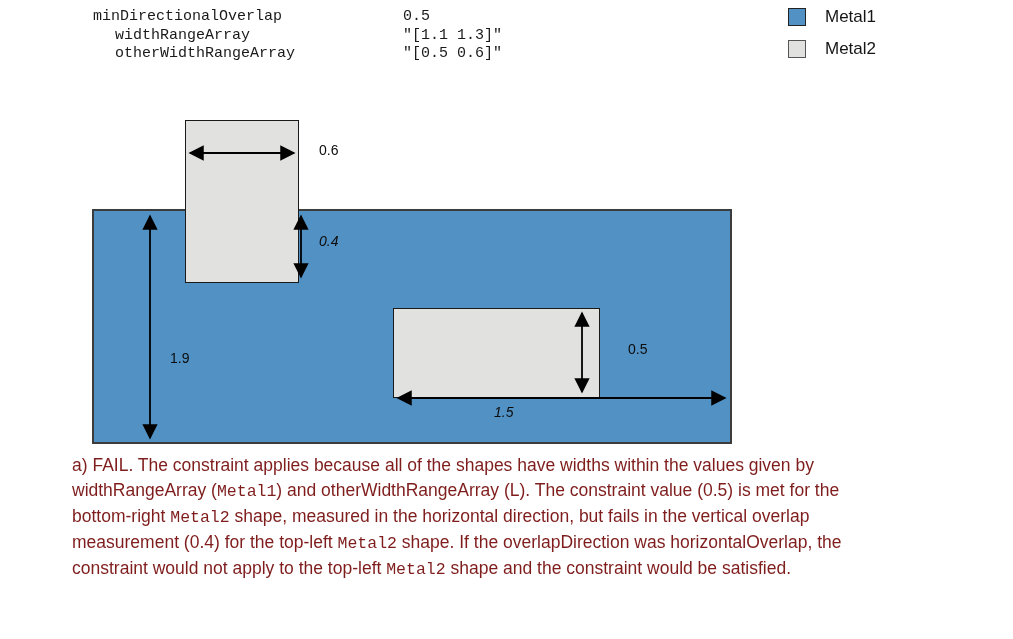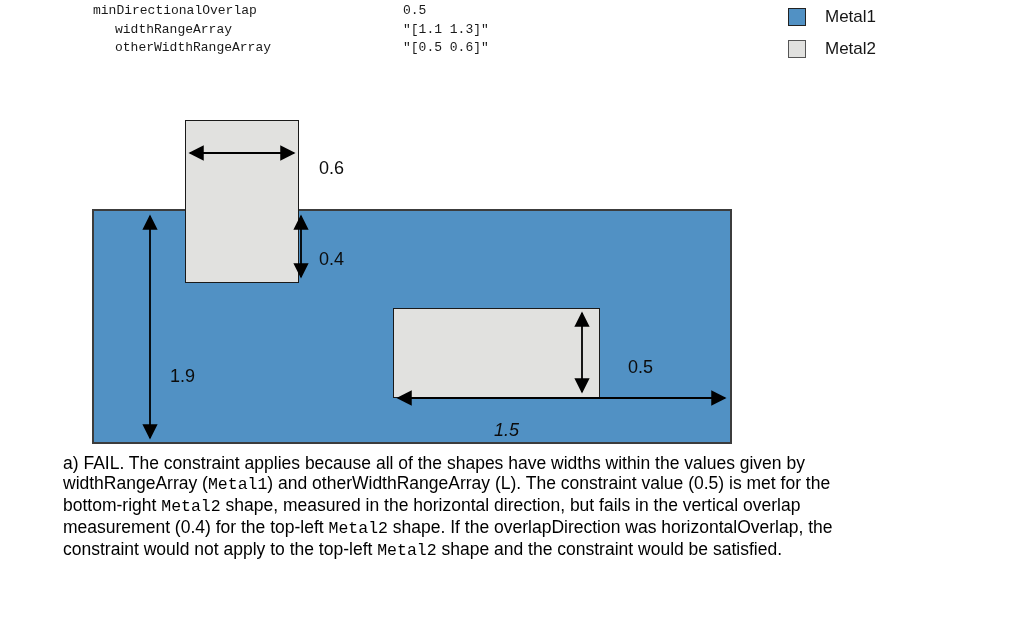--- a/index.html
+++ b/index.html
@@ -15,23 +15,23 @@
     background: #ffffff;
     overflow: hidden;
     font-family: "Liberation Sans", sans-serif;
     color: #111;
   }
 
   
   .code-block {
     position: absolute;
     left: 93px;
-    top: 2px;
+    top: 8px;
     font-family: "Liberation Mono", "DejaVu Sans Mono", monospace;
-    font-size: 13px;
+    font-size: 15px;
     line-height: 18.5px;
     color: #1a1a1a;
     white-space: nowrap;
   }
   .code-row .code-name {
     display: inline-block;
     width: 310px;
   }
   .code-row.indent .code-name { padding-left: 22px; }
 
@@ -90,40 +90,39 @@
     width: 1013px; height: 639px;
     z-index: 5;
     pointer-events: none;
   }
   .dims line { stroke: #000; stroke-width: 1.8; }
 
   
   .dim-label {
     position: absolute;
     z-index: 6;
-    font-size: 18px;
+    font-size: 14px;
     color: #0c0c0c;
     white-space: nowrap;
-    margin-top: 16px;
   }
   .lbl-06 { left: 319px; top: 142px; }
-  .lbl-04 { left: 319px; top: 233px; }
+  .lbl-04 { left: 319px; top: 233px; font-style: italic; }
   .lbl-12 { left: 170px; top: 350px; }
   .lbl-05 { left: 628px; top: 341px; }
   .lbl-15 { left: 494px; top: 404px; font-style: italic; }
 
   
   .caption {
     position: absolute;
-    left: 63px;
+    left: 72px;
     top: 453px;
     width: 822px;
     font-size: 17.5px;
-    line-height: 20px;
-    color: #000000;
+    line-height: 25px;
+    color: #7f1d1d;
   }
   .caption .mono {
     font-family: "Liberation Mono", "DejaVu Sans Mono", monospace;
     font-size: 16.5px;
   }
 </style>
 </head>
 <body>
 
 <div class="page">

